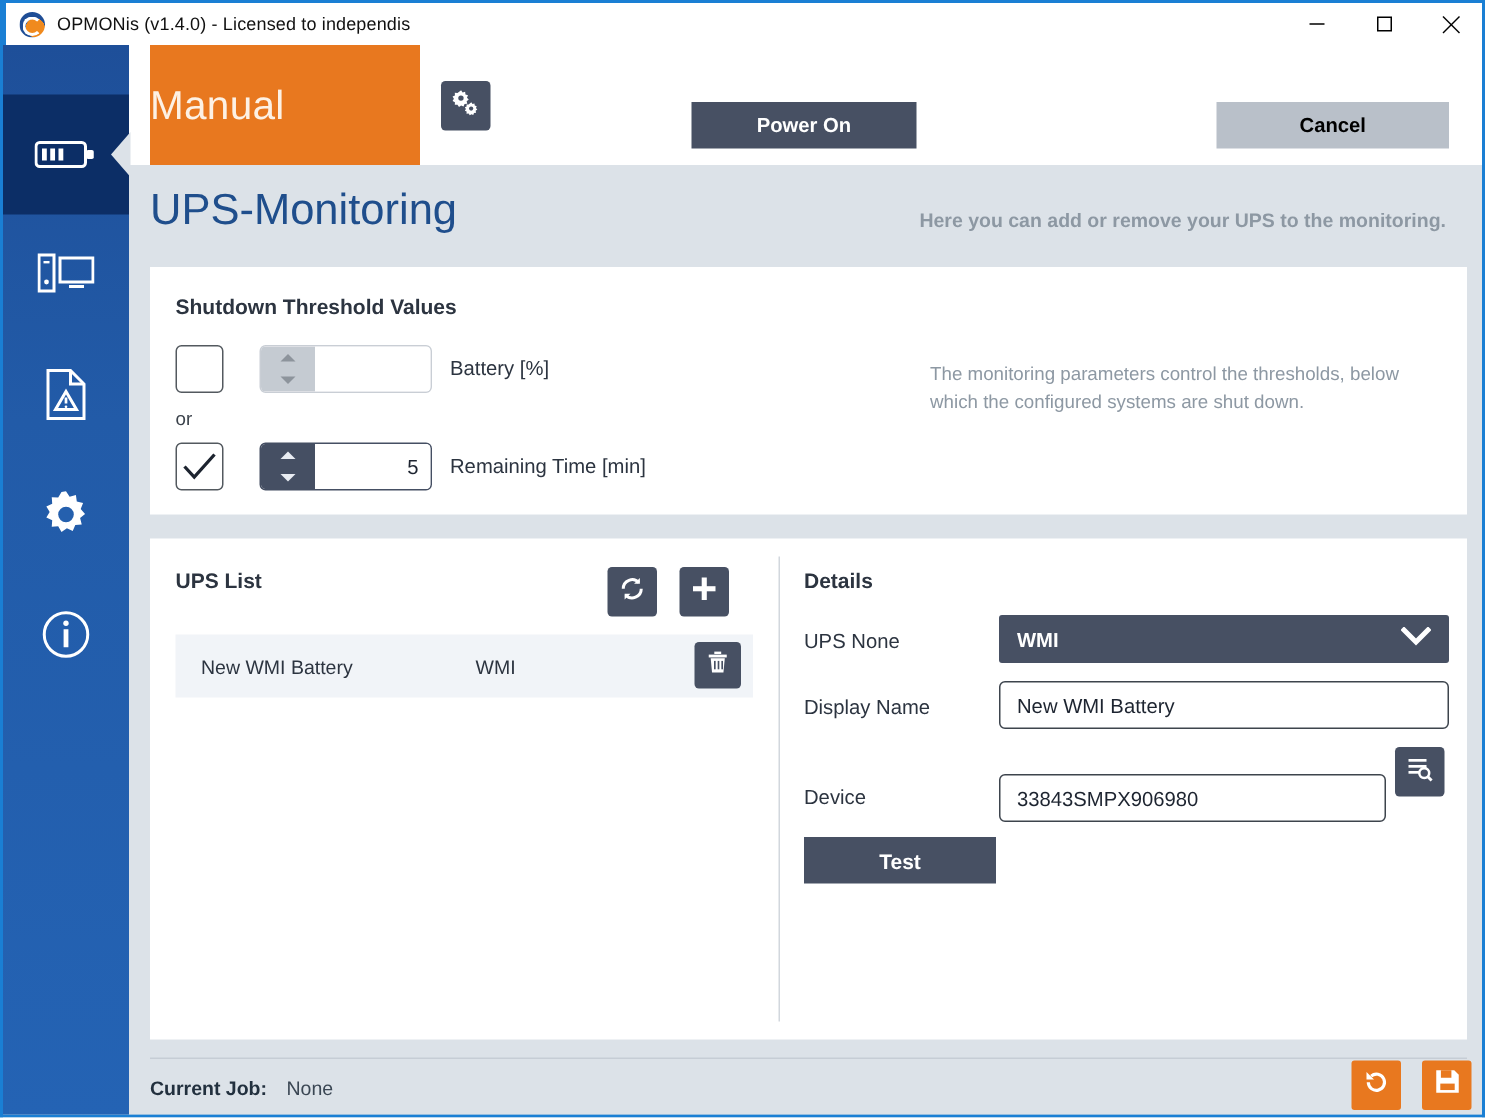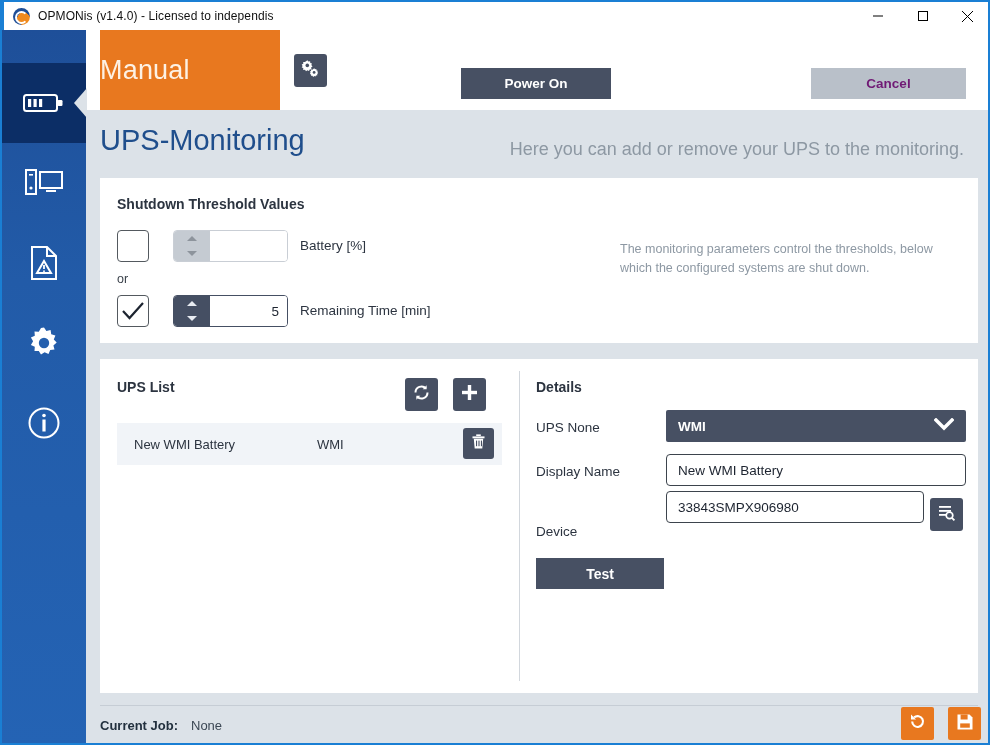--- a/index.html
+++ b/index.html
@@ -99,34 +99,34 @@
   }
   .cmd-btn {
     position: absolute; top: 38px; height: 31px;
     background: #475063; color: #ffffff;
     font-size: 13.5px; font-weight: bold;
     display: flex; align-items: center; justify-content: center;
     border: none; font-family: inherit;
   }
   .cmd-btn.poweron { left: 375px; width: 150px; }
   .cmd-btn.shutdown { left: 541px; width: 174px; }
-  .cmd-btn.cancel { left: 725px; width: 155px; background: #b9c0c9; color: #701a75; }
+  .cmd-btn.cancel { left: 725px; width: 155px; background: #b9c0c9; color: #000000; }
 
   
   .page-head {
     position: absolute; left: 84px; top: 110px;
     width: 906px; height: 65px;
   }
   .page-title {
     position: absolute; left: 14px; top: 14px;
     font-size: 29px; color: #1f4e8c; font-weight: 400;
   }
   .page-sub {
     position: absolute; right: 28px; top: 29px;
-    font-size: 18px; color: #8d98a3;
+    font-size: 13px; color: #8d98a3; font-weight: bold;
   }
 
   
   .panel {
     position: absolute;
     background: #ffffff;
   }
   .panel-thresholds { left: 98px; top: 178px; width: 878px; height: 165px; }
   .panel-list { left: 98px; top: 359px; width: 878px; height: 334px; }
 
@@ -234,21 +234,21 @@
   .combo span { color: #ffffff; font-size: 13.5px; margin-left: 12px; font-weight: bold; }
   .combo .chev { margin-left: auto; margin-right: 12px; }
 
   .txtfield {
     position: absolute; height: 32px;
     background: #ffffff; border: 1.5px solid #3d444d; border-radius: 4px;
     display: flex; align-items: center;
     font-size: 13.5px; color: #1d2430; padding-left: 11px;
   }
   .fld-name { left: 566px; top: 95px; width: 300px; }
-  .fld-device { left: 566px; top: 132px; width: 258px; }
+  .fld-device { left: 566px; top: 157px; width: 258px; }
   .btn-browse {
     position: absolute; left: 830px; top: 139px;
     width: 33px; height: 33px;
     background: #475063; border-radius: 3px;
     display: flex; align-items: center; justify-content: center;
   }
   .btn-test {
     position: absolute; left: 436px; top: 199px;
     width: 128px; height: 31px;
     background: #475063; color: #ffffff;

